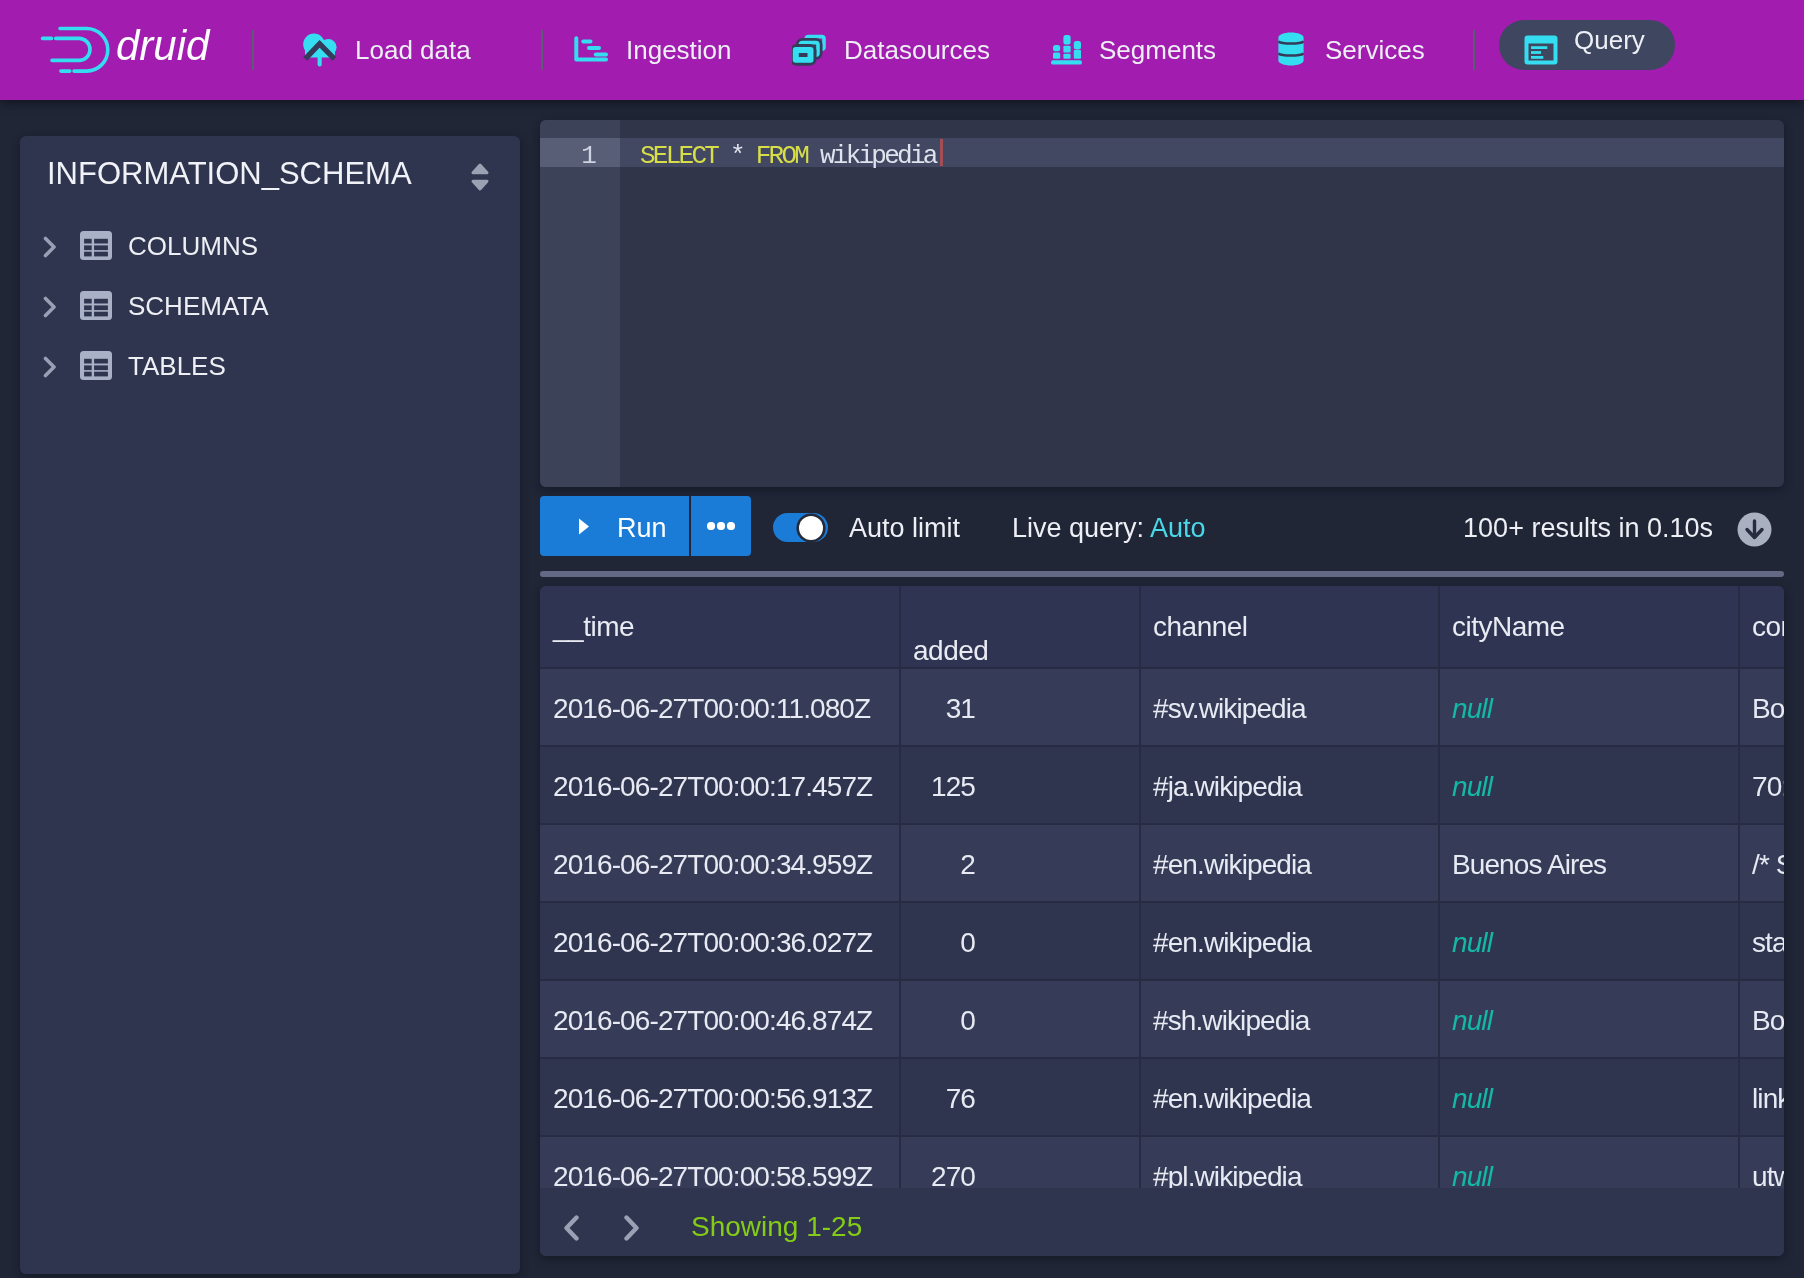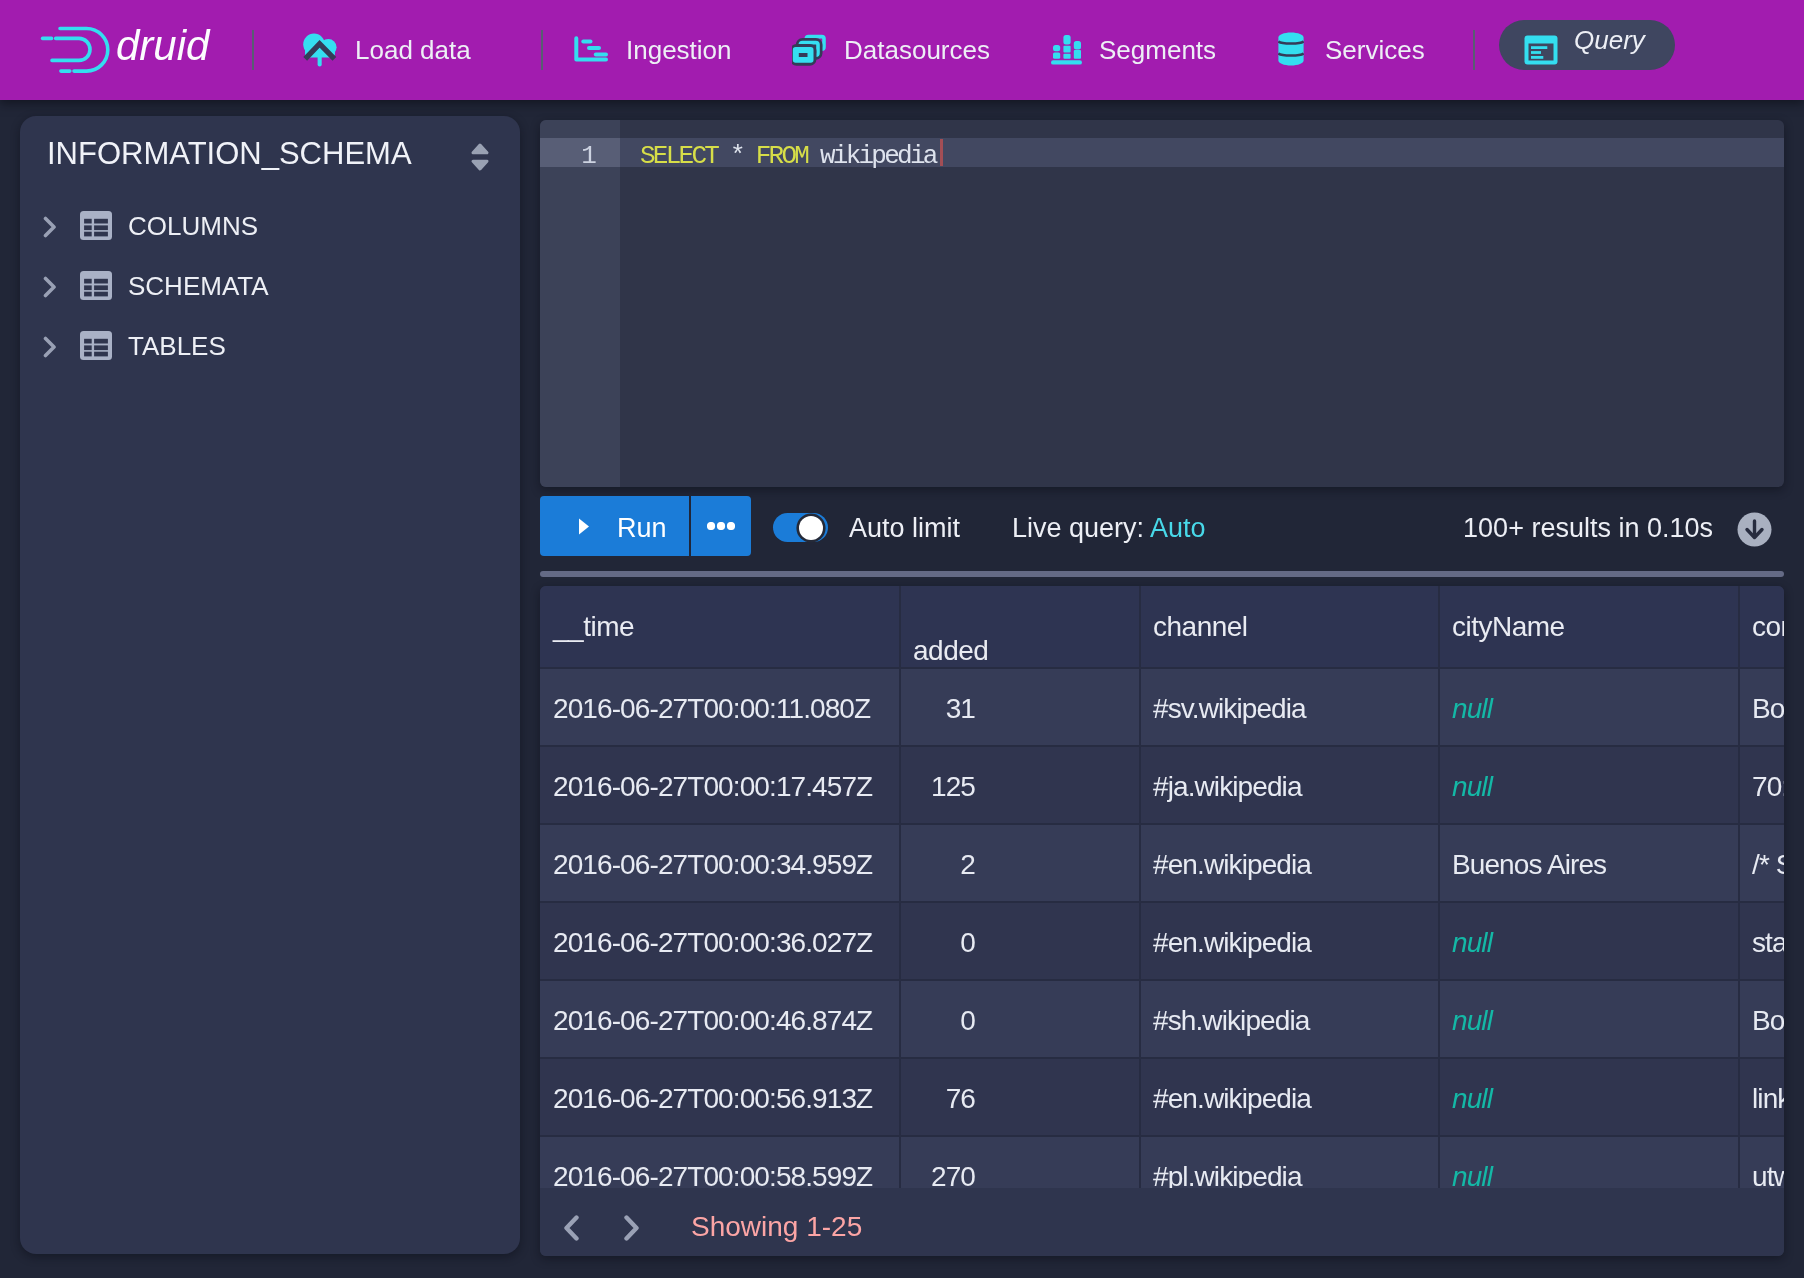--- a/index.html
+++ b/index.html
@@ -7,21 +7,21 @@
   body { background:#212637; font-family:"Liberation Sans", sans-serif; color:#EBEDF4; position:relative; }
   .abs { position:absolute; }
 
   
   #navbar { left:0; top:0; width:1804px; height:100px; background:#a21caf; box-shadow:0 4px 9px rgba(9,11,20,0.55); }
   .navdiv { position:absolute; top:30px; width:2px; height:40px; background:#585D73; }
   .navlabel { font-size:26px; color:#EDEFF5; }
   #querypill { position:absolute; left:1499px; top:20px; width:176px; height:50px; background:#3F4660; border-radius:25px; }
 
   
-  #sidebar { left:20px; top:116px; width:500px; height:1138px; background:#2F354E; border-radius:16px; box-shadow:0 3px 10px rgba(8,10,20,0.45); }
+  #sidebar { left:20px; top:136px; width:500px; height:1138px; background:#2F354E; border-radius:6px; box-shadow:0 3px 10px rgba(8,10,20,0.45); }
   #schema-title { position:absolute; left:27px; top:20px; font-size:31px; color:#F0F2F8; }
   .treerow { position:absolute; left:0; height:60px; display:flex; align-items:center; }
   .treelabel { font-size:26px; color:#EDEFF5; }
 
   
   #editor { left:540px; top:120px; width:1244px; height:367px; background:#303549; border-radius:6px; overflow:hidden; box-shadow:0 3px 10px rgba(8,10,20,0.45); }
   #gutter { position:absolute; left:0; top:0; width:80px; height:367px; background:#3C4258; }
   #gutter-active { position:absolute; left:0; top:18px; width:80px; height:29px; background:#585E76; }
   #line-active { position:absolute; left:80px; top:18px; width:1164px; height:29px; background:#424861; }
   #lineno { position:absolute; left:0; top:22px; width:54px; height:29px; line-height:29px; text-align:right; font-family:"Liberation Mono", monospace; font-size:26px; color:#CDD3E1; letter-spacing:-2.75px; }
@@ -47,21 +47,21 @@
   .rows { position:absolute; left:0; top:82px; width:1244px; height:520px; overflow:hidden; }
   .row { position:absolute; left:0; width:1244px; height:78px; }
   .row.odd { background:#363C57; }
   .row.even { background:#30354F; }
   .cell { position:absolute; top:0; height:78px; display:flex; align-items:center; padding-top:4px; padding-left:13px; font-size:28px; letter-spacing:-0.9px; color:#E7EAF2; white-space:pre; }
   .cell.num { justify-content:flex-end; padding-left:0; }
   .vline { position:absolute; top:0; width:2px; height:602px; background:#272C42; }
   .hline { position:absolute; left:0; width:1244px; height:2px; background:#272C42; }
   .nullv { font-style:italic; color:#14b8a6; }
   #pager { position:absolute; left:0; top:602px; width:1244px; height:68px; background:#2F354E; display:flex; align-items:center; }
-  #showing { position:absolute; left:151px; top:23px; font-size:28px; color:#fca5a5; }
+  #showing { position:absolute; left:151px; top:23px; font-size:28px; color:#84cc16; }
 </style>
 </head>
 <body>
 
 <div class="abs" id="navbar">
   <svg class="abs" style="left:36px;top:22px;" width="180" height="60" viewBox="0 0 180 60">
     <g fill="none" stroke="#34DEF0" stroke-width="3.6" stroke-linecap="round">
       <path d="M 24,6.5 H 50.5 A 21.2,21.2 0 0 1 50.5,49.1 H 38"></path>
       <path d="M 19.7,16.4 H 43 A 11,11 0 0 1 43,38.4 H 16"></path>
       <path d="M 6.6,16.4 H 15.5"></path>
@@ -129,21 +129,21 @@
   <div class="navlabel abs" style="left:1325px;top:0;height:100px;display:flex;align-items:center;">Services</div>
 
   <div id="querypill"></div>
   <svg class="abs" style="left:1524px;top:35px;" width="34" height="30" viewBox="0 0 34 30">
     <rect x="0.5" y="0.5" width="33" height="29" rx="3" fill="#34DEF0"></rect>
     <rect x="4.5" y="8.5" width="25" height="17" fill="#3F4660"></rect>
     <rect x="7" y="11.2" width="16.3" height="2.8" fill="#34DEF0"></rect>
     <rect x="7" y="16.1" width="10" height="2.8" fill="#34DEF0"></rect>
     <rect x="7" y="21" width="12.3" height="2.8" fill="#34DEF0"></rect>
   </svg>
-  <div class="navlabel abs" style="left:1574px;top:0;height:80px;display:flex;align-items:center;font-style:italic;">Query</div>
+  <div class="navlabel abs" style="left:1574px;top:0;height:80px;display:flex;align-items:center;">Query</div>
 </div>
 
 <div class="abs" id="sidebar">
   <div id="schema-title">INFORMATION_SCHEMA</div>
   <svg class="abs" style="left:450px;top:26px;" width="20" height="30" viewBox="0 0 20 30">
     <path d="M 10,3 L 17,10.8 H 3 Z" fill="#99A1B3" stroke="#99A1B3" stroke-width="3" stroke-linejoin="round"></path>
     <path d="M 10,27 L 17,19.2 H 3 Z" fill="#99A1B3" stroke="#99A1B3" stroke-width="3" stroke-linejoin="round"></path>
   </svg>
 
   <div class="treerow" style="top:80px;">

